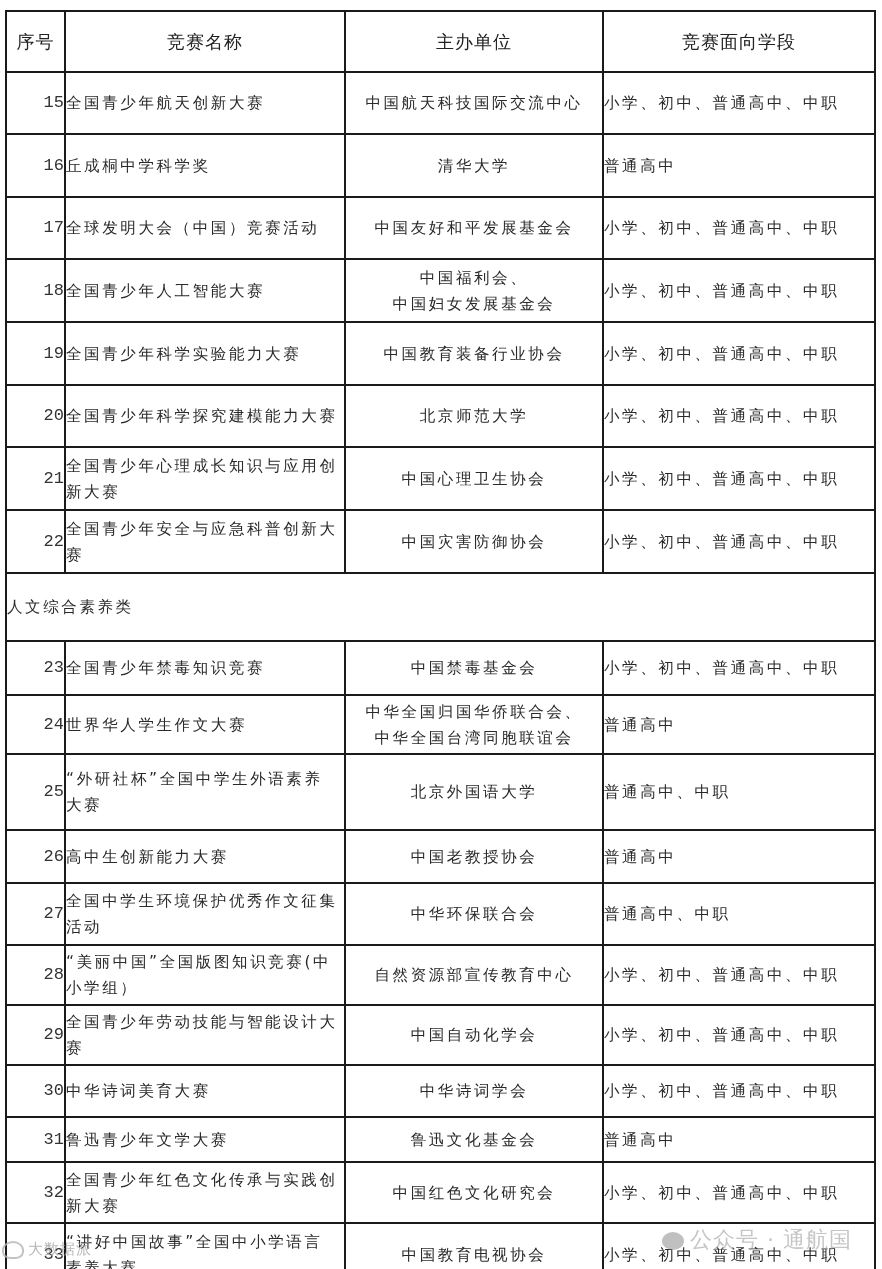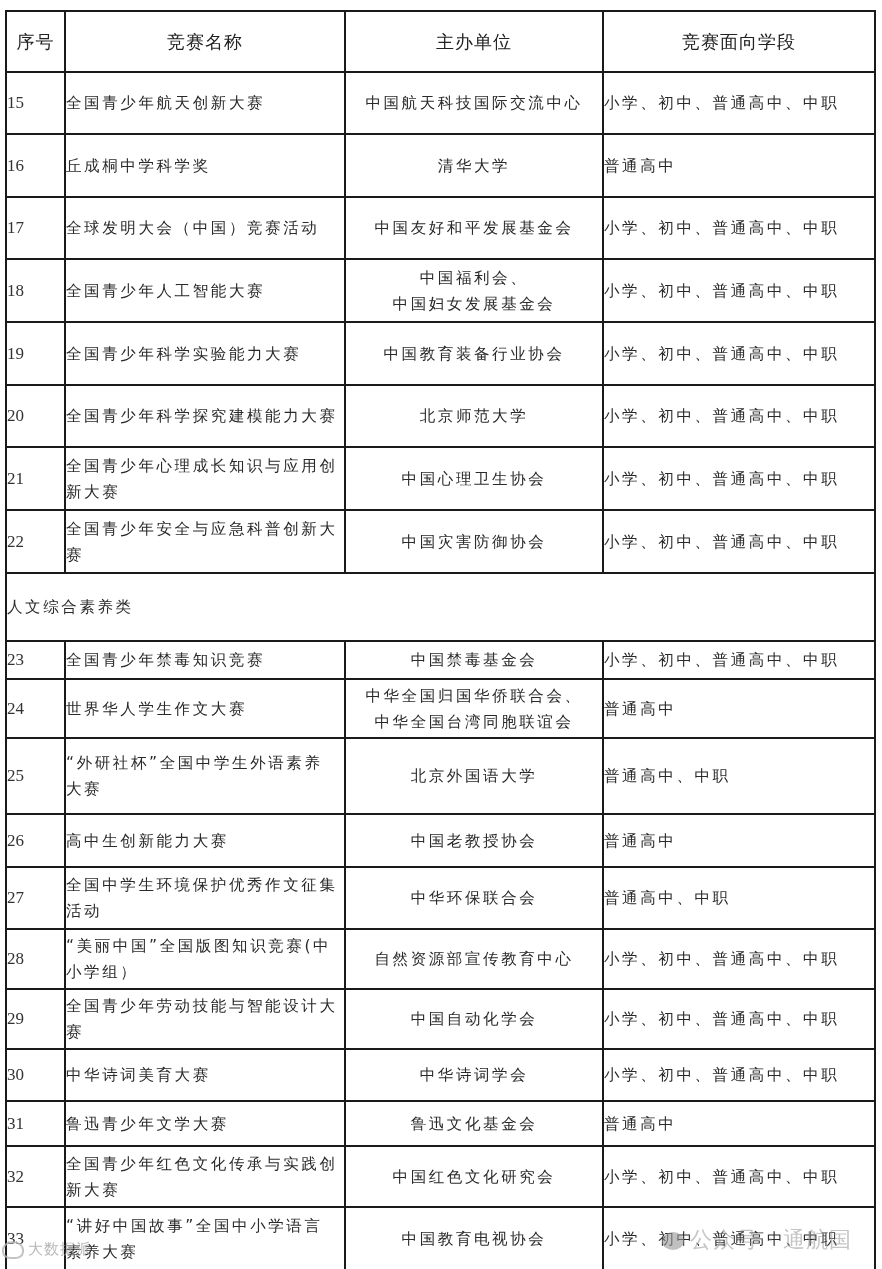--- a/index.html
+++ b/index.html
@@ -37,22 +37,22 @@
       letter-spacing: 1px;
       height: 59px;
     }
     td {
       font-size: 15.5px;
       letter-spacing: 2.6px;
       line-height: 26px;
       color: #2a2a2a;
     }
     td.num {
-      text-align: left;
-      font-family: Liberation Serif, serif;
+      text-align: right;
+      font-family: Liberation Mono, monospace;
       font-size: 17px;
       letter-spacing: 0;
       color: #333;
     }
     td.name {
       text-align: left;
       padding-left: 1px;
       padding-right: 2px;
     }
     td.org {
@@ -203,21 +203,21 @@
           <span class="line">赛</span>
         </td>
         <td class="org">
           <span class="line">中国灾害防御协会</span>
         </td>
         <td class="stage">小学、初中、普通高中、中职</td>
       </tr>
       <tr style="height: 68px; padding-left: 24px;">
         <td colspan="4" class="category">人文综合素养类</td>
       </tr>
-      <tr style="height: 38px; border-radius: 15px;">
+      <tr style="height: 54px; border-radius: 15px;">
         <td class="num">23</td>
         <td class="name">
           <span class="line">全国青少年禁毒知识竞赛</span>
         </td>
         <td class="org">
           <span class="line">中国禁毒基金会</span>
         </td>
         <td class="stage">小学、初中、普通高中、中职</td>
       </tr>
       <tr style="height: 59px;">

